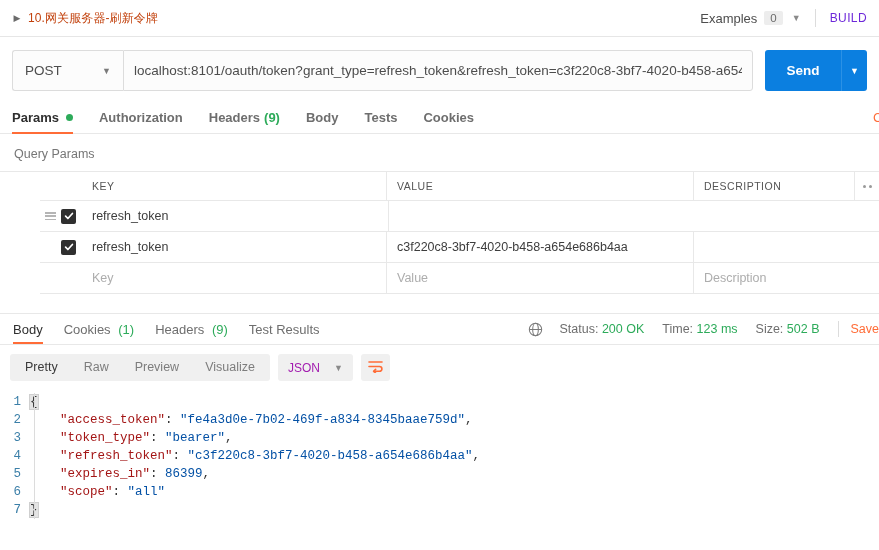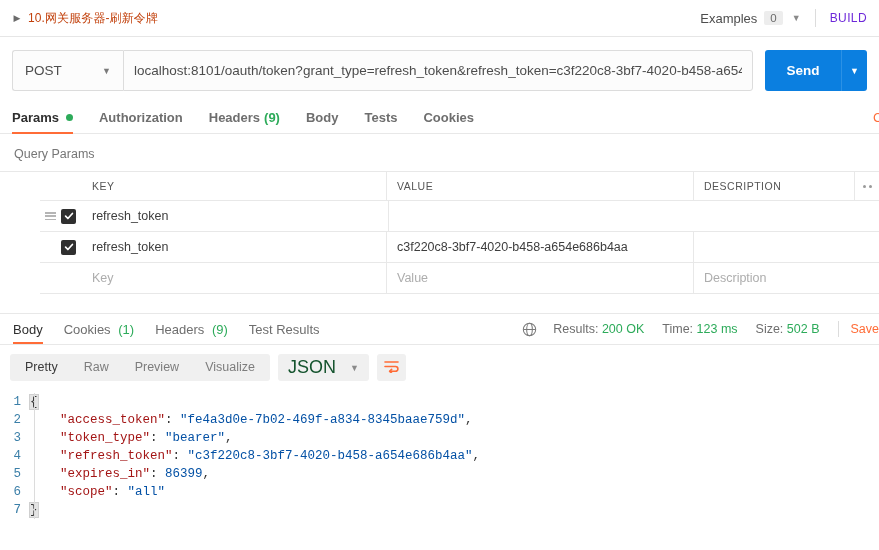--- a/index.html
+++ b/index.html
@@ -331,21 +331,21 @@
   .json-sel {
     background: #f0f0f0;
     border-radius: 3px;
     height: 27px;
     display: flex;
     align-items: center;
     padding: 0 10px;
     gap: 14px;
     cursor: pointer;
   }
-  .json-sel span { font-size: 18px; color: #14532d; }
+  .json-sel span { font-size: 12px; color: #a21caf; }
   .json-sel .cr { font-size: 9px; color: #8a8a8a; }
   .wrap-btn {
     background: #f0f0f0;
     border-radius: 3px;
     height: 27px; width: 29px;
     display: flex; align-items: center; justify-content: center;
     cursor: pointer;
   }
 
   
@@ -508,21 +508,21 @@
 
   <div class="resp-meta">
     <span class="globe">
       <svg width="15" height="15" viewBox="0 0 16 16">
         <circle cx="8" cy="8" r="6.6" fill="none" stroke="#7a7a7a" stroke-width="1.1"></circle>
         <ellipse cx="8" cy="8" rx="3" ry="6.6" fill="none" stroke="#7a7a7a" stroke-width="1.1"></ellipse>
         <line x1="1.5" y1="8" x2="14.5" y2="8" stroke="#7a7a7a" stroke-width="1.1"></line>
       </svg>
     </span>
     <span class="meta-item">
-      <span>Results:</span>
+      <span>Status:</span>
       <b>200 OK</b>
     </span>
     <span class="meta-item">
       <span>Time:</span>
       <b>123 ms</b>
     </span>
     <span class="meta-item">
       <span>Size:</span>
       <b>502 B</b>
     </span>

